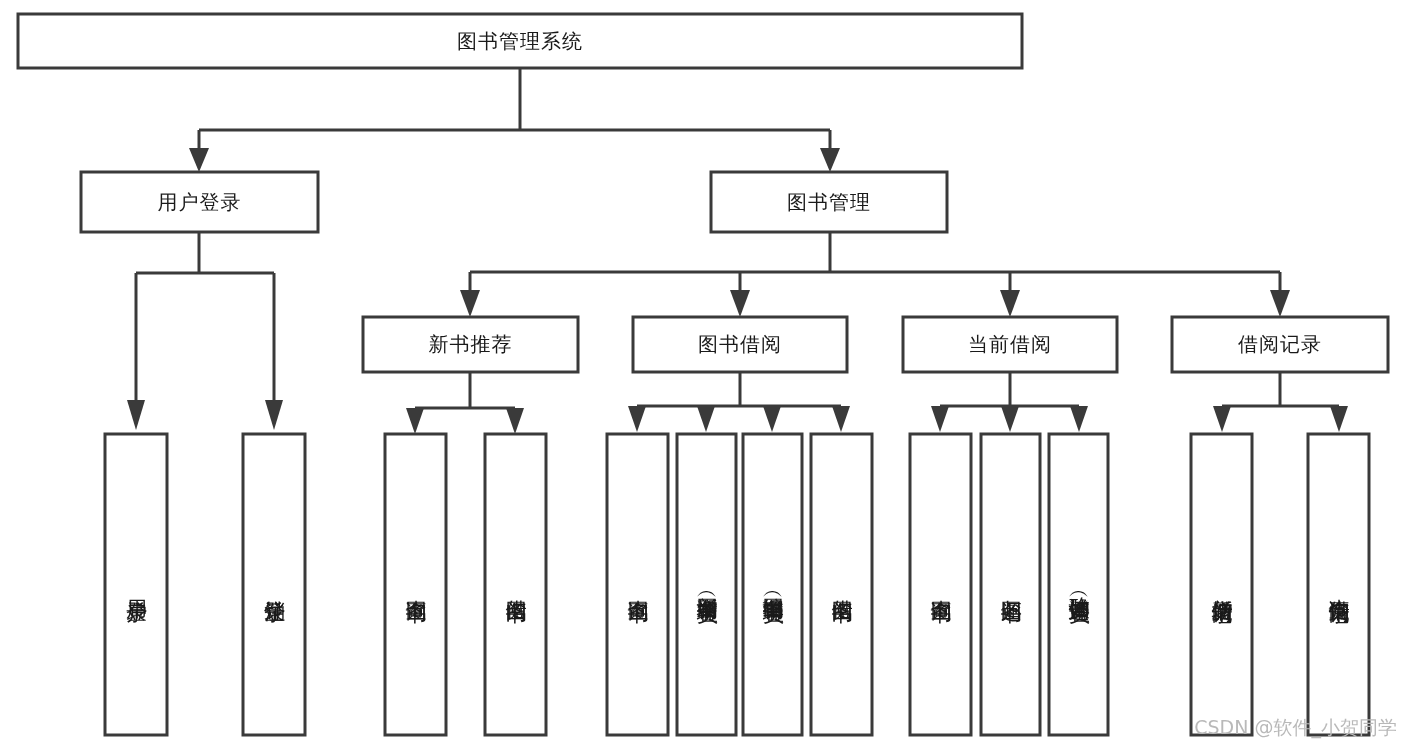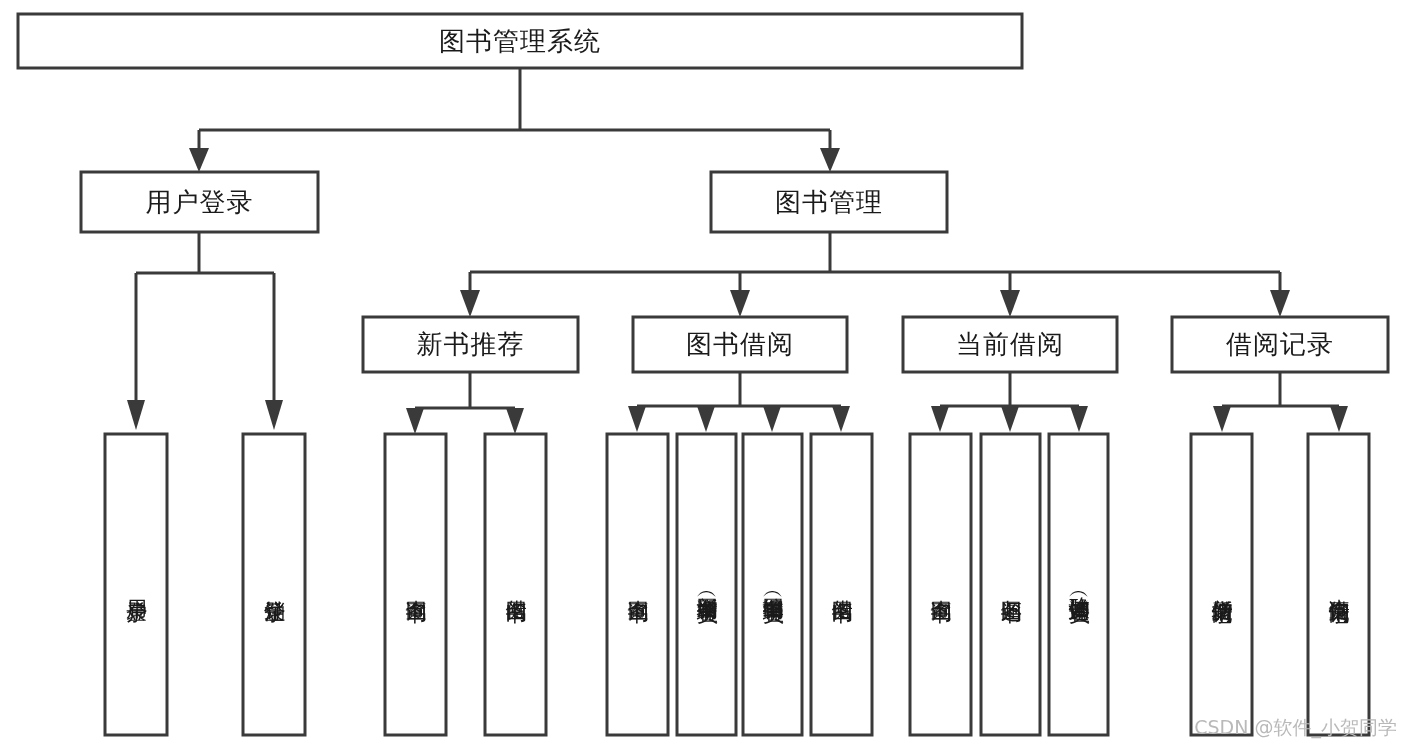--- a/index.html
+++ b/index.html
@@ -55,21 +55,21 @@
     letter-spacing: 1px;
     white-space: nowrap;
     pointer-events: none;
   }
   .hlabel-wrap {
     position: absolute;
     display: flex;
     align-items: center;
     justify-content: center;
     font-family: "DejaVu Sans", "Liberation Sans", sans-serif;
-    font-size: 26px;
+    font-size: 20px;
     color: #1a1a1a;
     letter-spacing: 1px;
     white-space: nowrap;
     pointer-events: none;
   }
   .watermark {
     position: absolute;
     right: 8px;
     bottom: 6px;
     font-family: "DejaVu Sans", "Liberation Sans", sans-serif;

